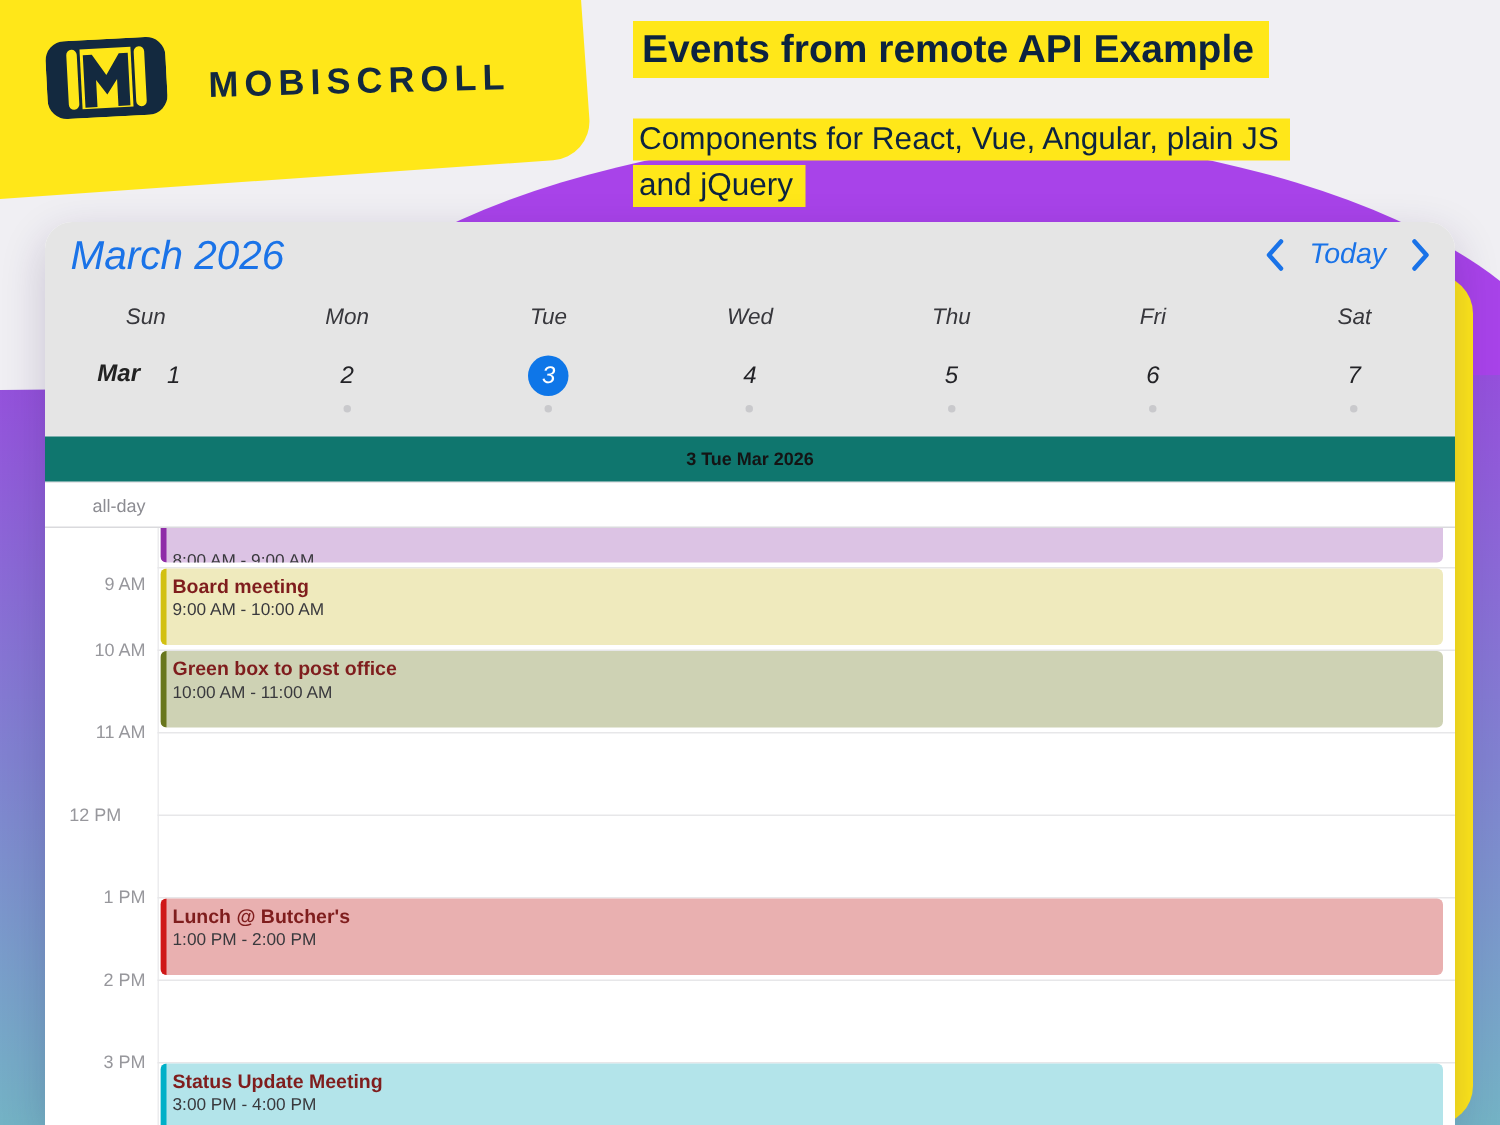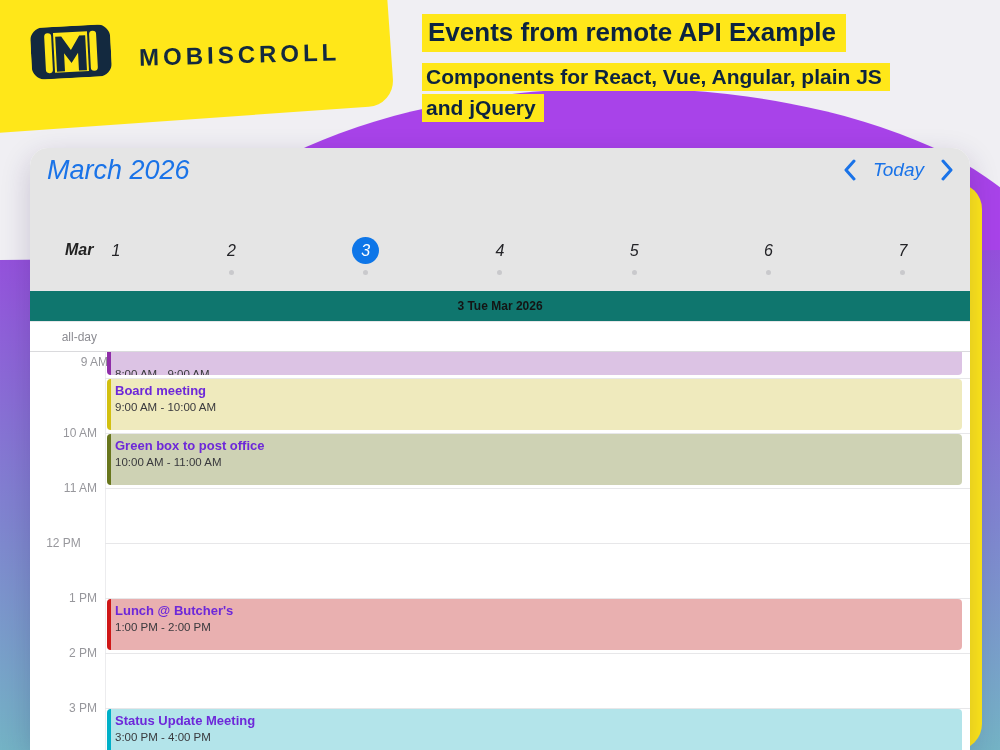--- a/index.html
+++ b/index.html
@@ -16,21 +16,21 @@
                     background:#ffe719;transform:rotate(-4deg);}
 
   
   .logo{position:absolute;left:31px;top:26px;width:80px;height:52px;transform:rotate(-3deg);cursor:pointer;}
   .wordmark{position:absolute;left:139px;top:41px;font-size:24px;font-weight:bold;letter-spacing:4px;
             color:#13293f;transform:rotate(-1.5deg);}
 
   .title-block{position:absolute;left:422px;top:12px;width:515px;line-height:40px;}
   .title-block .hl{background:#ffe719;color:#0c2340;-webkit-box-decoration-break:clone;box-decoration-break:clone;}
   .page-title{font-size:26px;font-weight:800;padding:3px 10px 5px 6px;}
-  .page-subtitle{display:block;margin-top:5px;font-size:21px;font-weight:bold;line-height:31px;color:#0c2340;}
+  .page-subtitle{display:block;margin-top:20px;font-size:21px;font-weight:normal;line-height:31px;color:#0c2340;}
   .page-subtitle .hl{padding:2px 8px 3px 4px;}
 
   
   .card{position:absolute;left:30px;top:148px;width:940px;height:602px;background:#fff;
         border-radius:18px 18px 0 0;box-shadow:0 10px 30px rgba(40,20,80,.20);overflow:hidden;}
   .cal-header{position:absolute;left:0;top:0;width:100%;height:142px;background:#e5e5e5;font-style:italic;}
   .month-label{position:absolute;left:17px;top:7px;font-size:27px;color:#1a73e8;}
   .nav{position:absolute;right:16px;top:11px;display:flex;align-items:center;gap:16px;}
   .nav .chev{width:14px;height:22px;cursor:pointer;}
   .today-btn{font-size:19px;color:#1a73e8;cursor:pointer;}
@@ -55,21 +55,21 @@
                 font-size:12px;color:#8c8c92;}
 
   .schedule{position:absolute;left:0;top:204px;width:100%;height:398px;background:#fff;overflow:hidden;}
   .vline{position:absolute;left:75px;top:0;bottom:0;border-left:1px solid #ececee;}
   .hourline{position:absolute;left:75px;right:0;height:0;border-top:1px solid #e7e7e9;}
   .hourlabel{position:absolute;left:0;width:67px;text-align:right;font-size:12px;color:#97979c;transform:translateY(-50%);}
 
   .event{position:absolute;left:77px;width:855px;border-radius:4px;padding:3px 8px 0 8px;box-sizing:border-box;
          cursor:pointer;overflow:hidden;}
   .event .bar{position:absolute;left:0;top:0;bottom:0;width:4px;}
-  .ev-title{font-size:13px;font-weight:bold;color:#6d28d9;line-height:17px;}
+  .ev-title{font-size:13px;font-weight:bold;color:#7f1d1d;line-height:17px;}
   .ev-time{font-size:11.5px;color:#39393d;line-height:14px;margin-top:1px;}
   .event.clipped .ev-time{margin-top:40px;}
 </style>
 </head>
 <body>
 
 <div id="stage">
 
   <div class="bg-dome"></div>
   <div class="bg-panel"></div>
@@ -97,20 +97,29 @@
       <div class="month-label">March 2026</div>
       <div class="nav">
         <svg class="chev" viewBox="0 0 14 22">
           <polyline points="11,2 3,11 11,20" fill="none" stroke="#1a73e8" stroke-width="3" stroke-linecap="round" stroke-linejoin="round"></polyline>
         </svg>
         <div class="today-btn">Today</div>
         <svg class="chev" viewBox="0 0 14 22">
           <polyline points="3,2 11,11 3,20" fill="none" stroke="#1a73e8" stroke-width="3" stroke-linecap="round" stroke-linejoin="round"></polyline>
         </svg>
       </div>
+      <div class="daynames" id="daynames">
+          <div class="dayname">Sun</div>
+          <div class="dayname">Mon</div>
+          <div class="dayname">Tue</div>
+          <div class="dayname">Wed</div>
+          <div class="dayname">Thu</div>
+          <div class="dayname">Fri</div>
+          <div class="dayname">Sat</div>
+        </div>
       <div class="dates" id="dates">
           <div class="datecell">
             <span class="mprefix">Mar</span>
             <span class="datenum">1</span>
           </div>
           <div class="datecell">
             <span class="datenum">2</span>
           </div>
           <div class="datecell">
             <span class="datenum sel">3</span>
@@ -141,21 +150,21 @@
 
     <div class="band">3 Tue Mar 2026</div>
 
     <div class="allday">
       <div class="allday-label">all-day</div>
     </div>
 
     <div class="schedule" id="schedule">
       <div class="vline"></div>
     <div class="hourline" style="top: 26px;"></div>
-        <div class="hourlabel" style="top: 10px; padding-left: 11px;">9 AM</div>
+        <div class="hourlabel" style="top: 37px;">9 AM</div>
         <div class="hourline" style="top: 81px;"></div>
         <div class="hourlabel" style="top: 81px; text-align: right;">10 AM</div>
         <div class="hourline" style="top: 136px;"></div>
         <div class="hourlabel" style="top: 136px;">11 AM</div>
         <div class="hourline" style="top: 191px;"></div>
         <div class="hourlabel" style="top: 191px; text-align: center;">12 PM</div>
         <div class="hourline" style="top: 246px;"></div>
         <div class="hourlabel" style="top: 246px;">1 PM</div>
         <div class="hourline" style="top: 301px;"></div>
         <div class="hourlabel" style="top: 301px;">2 PM</div>

